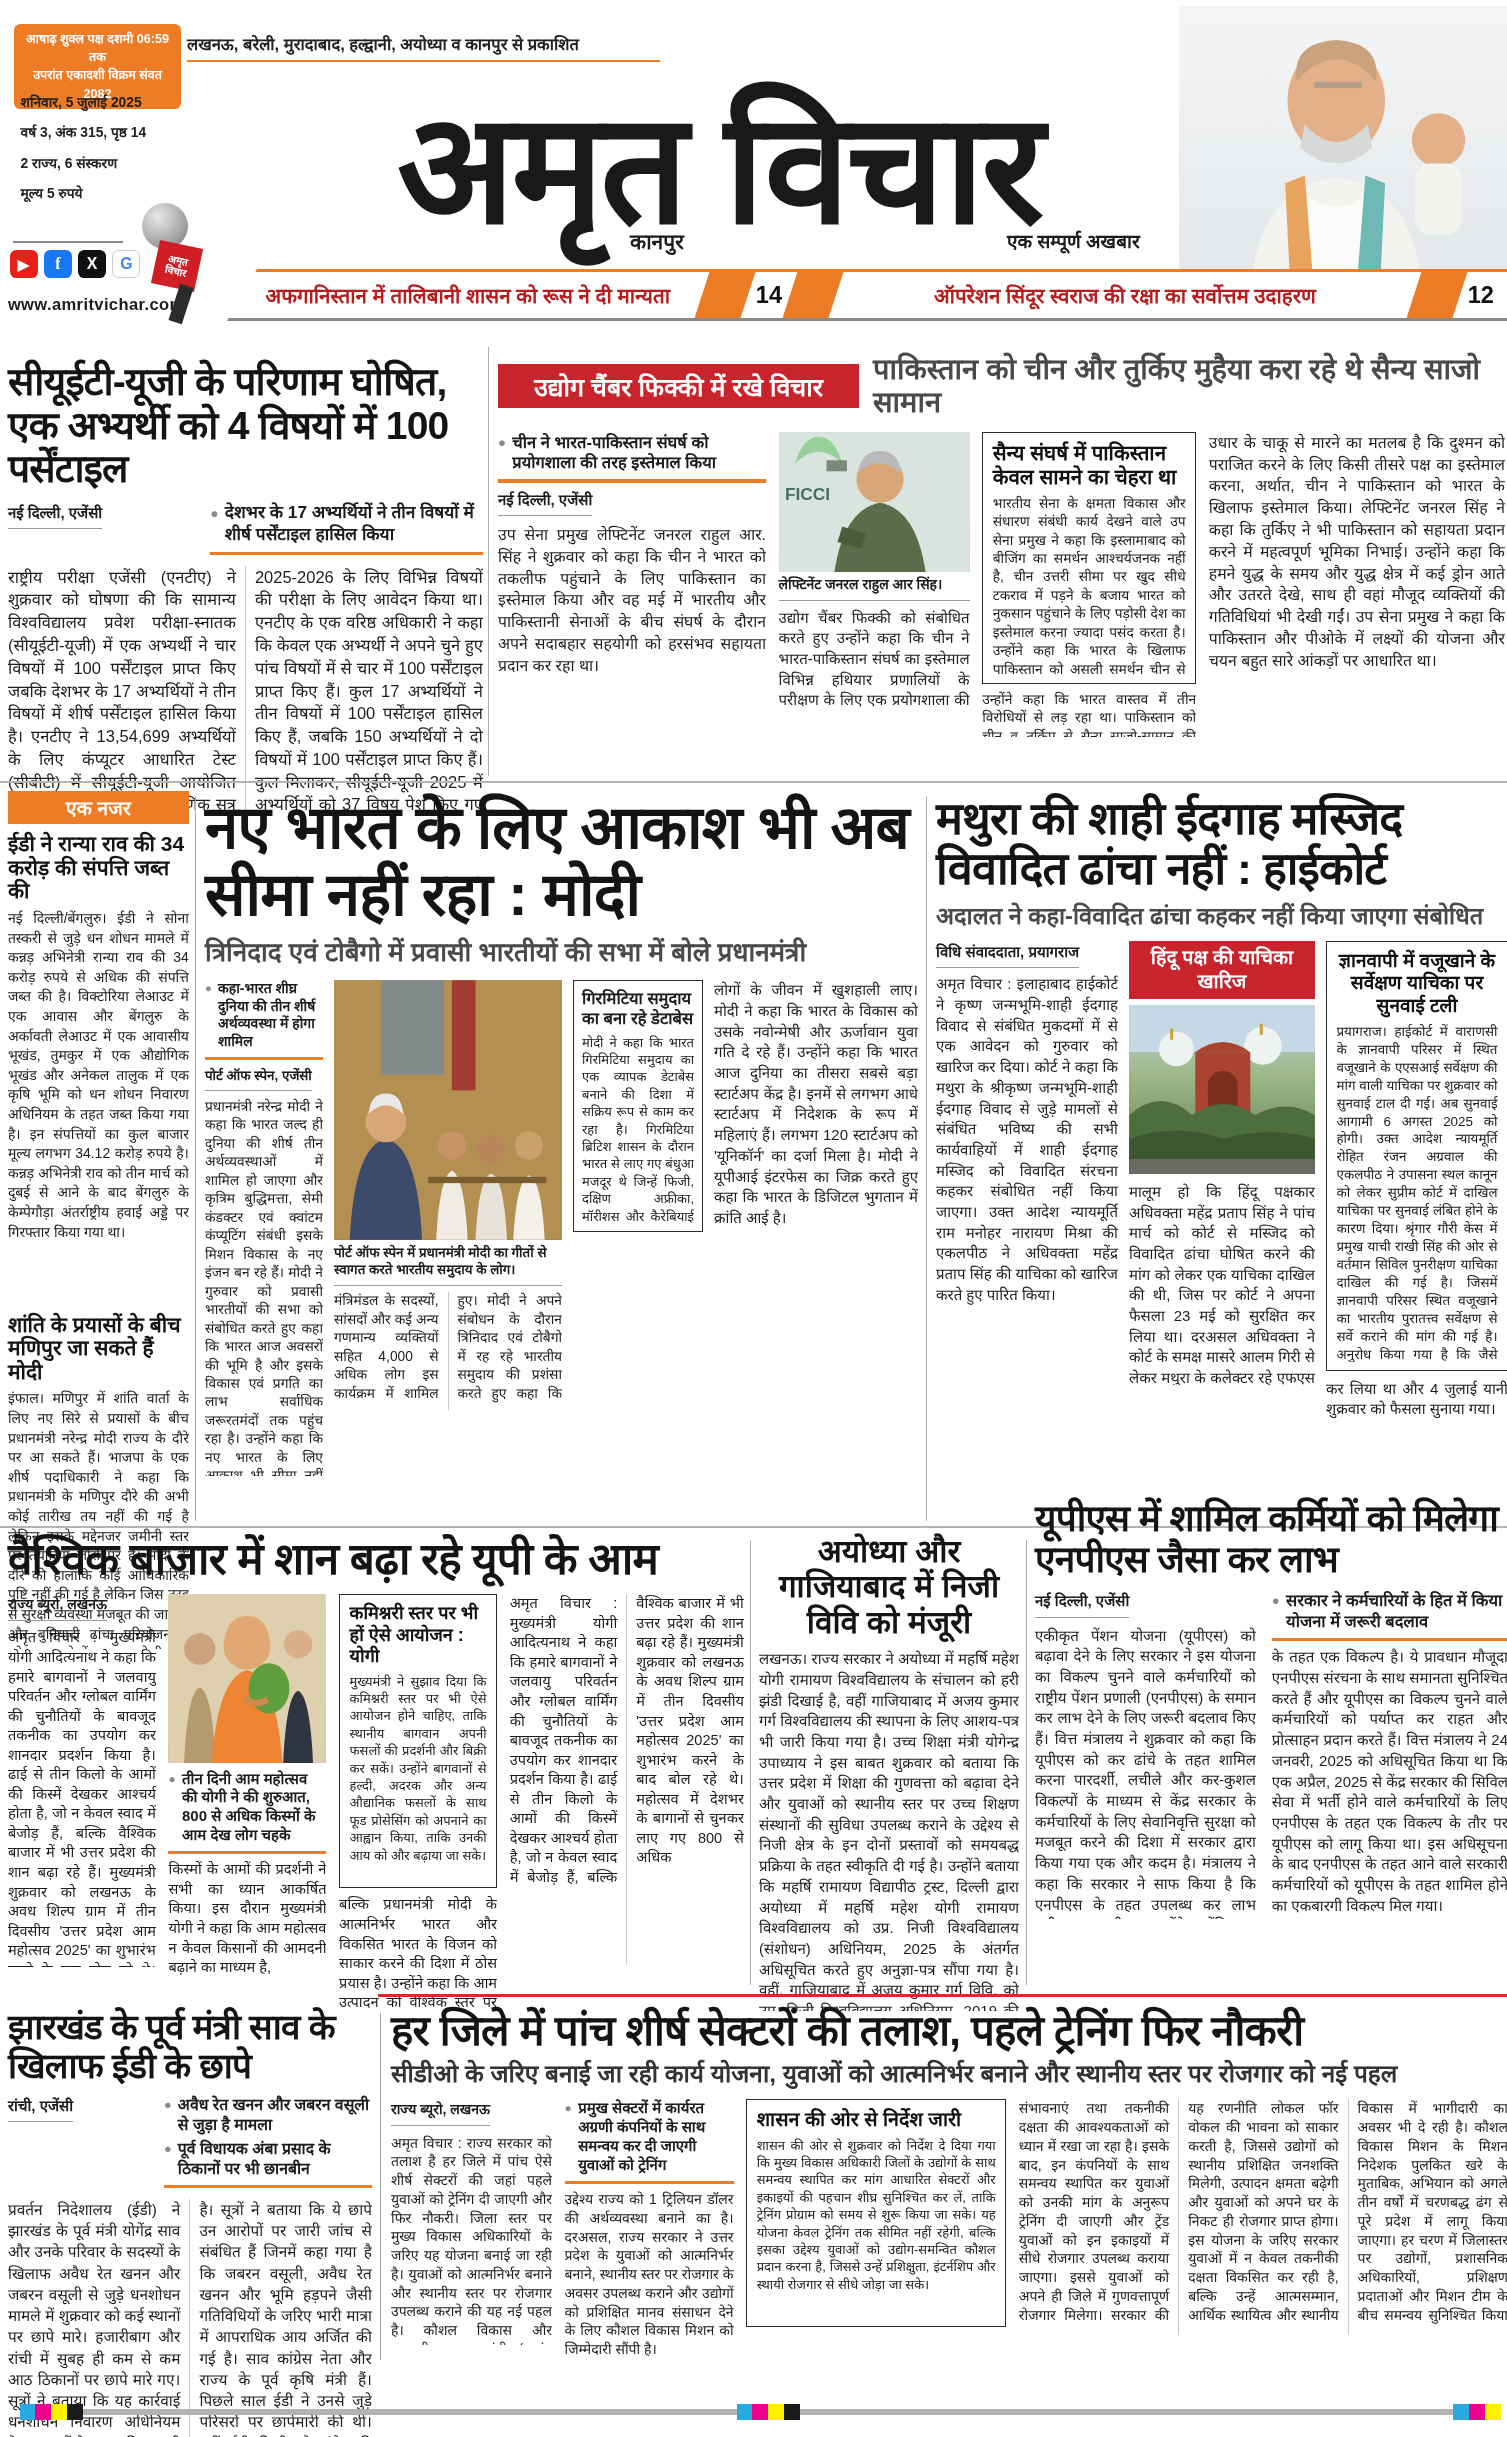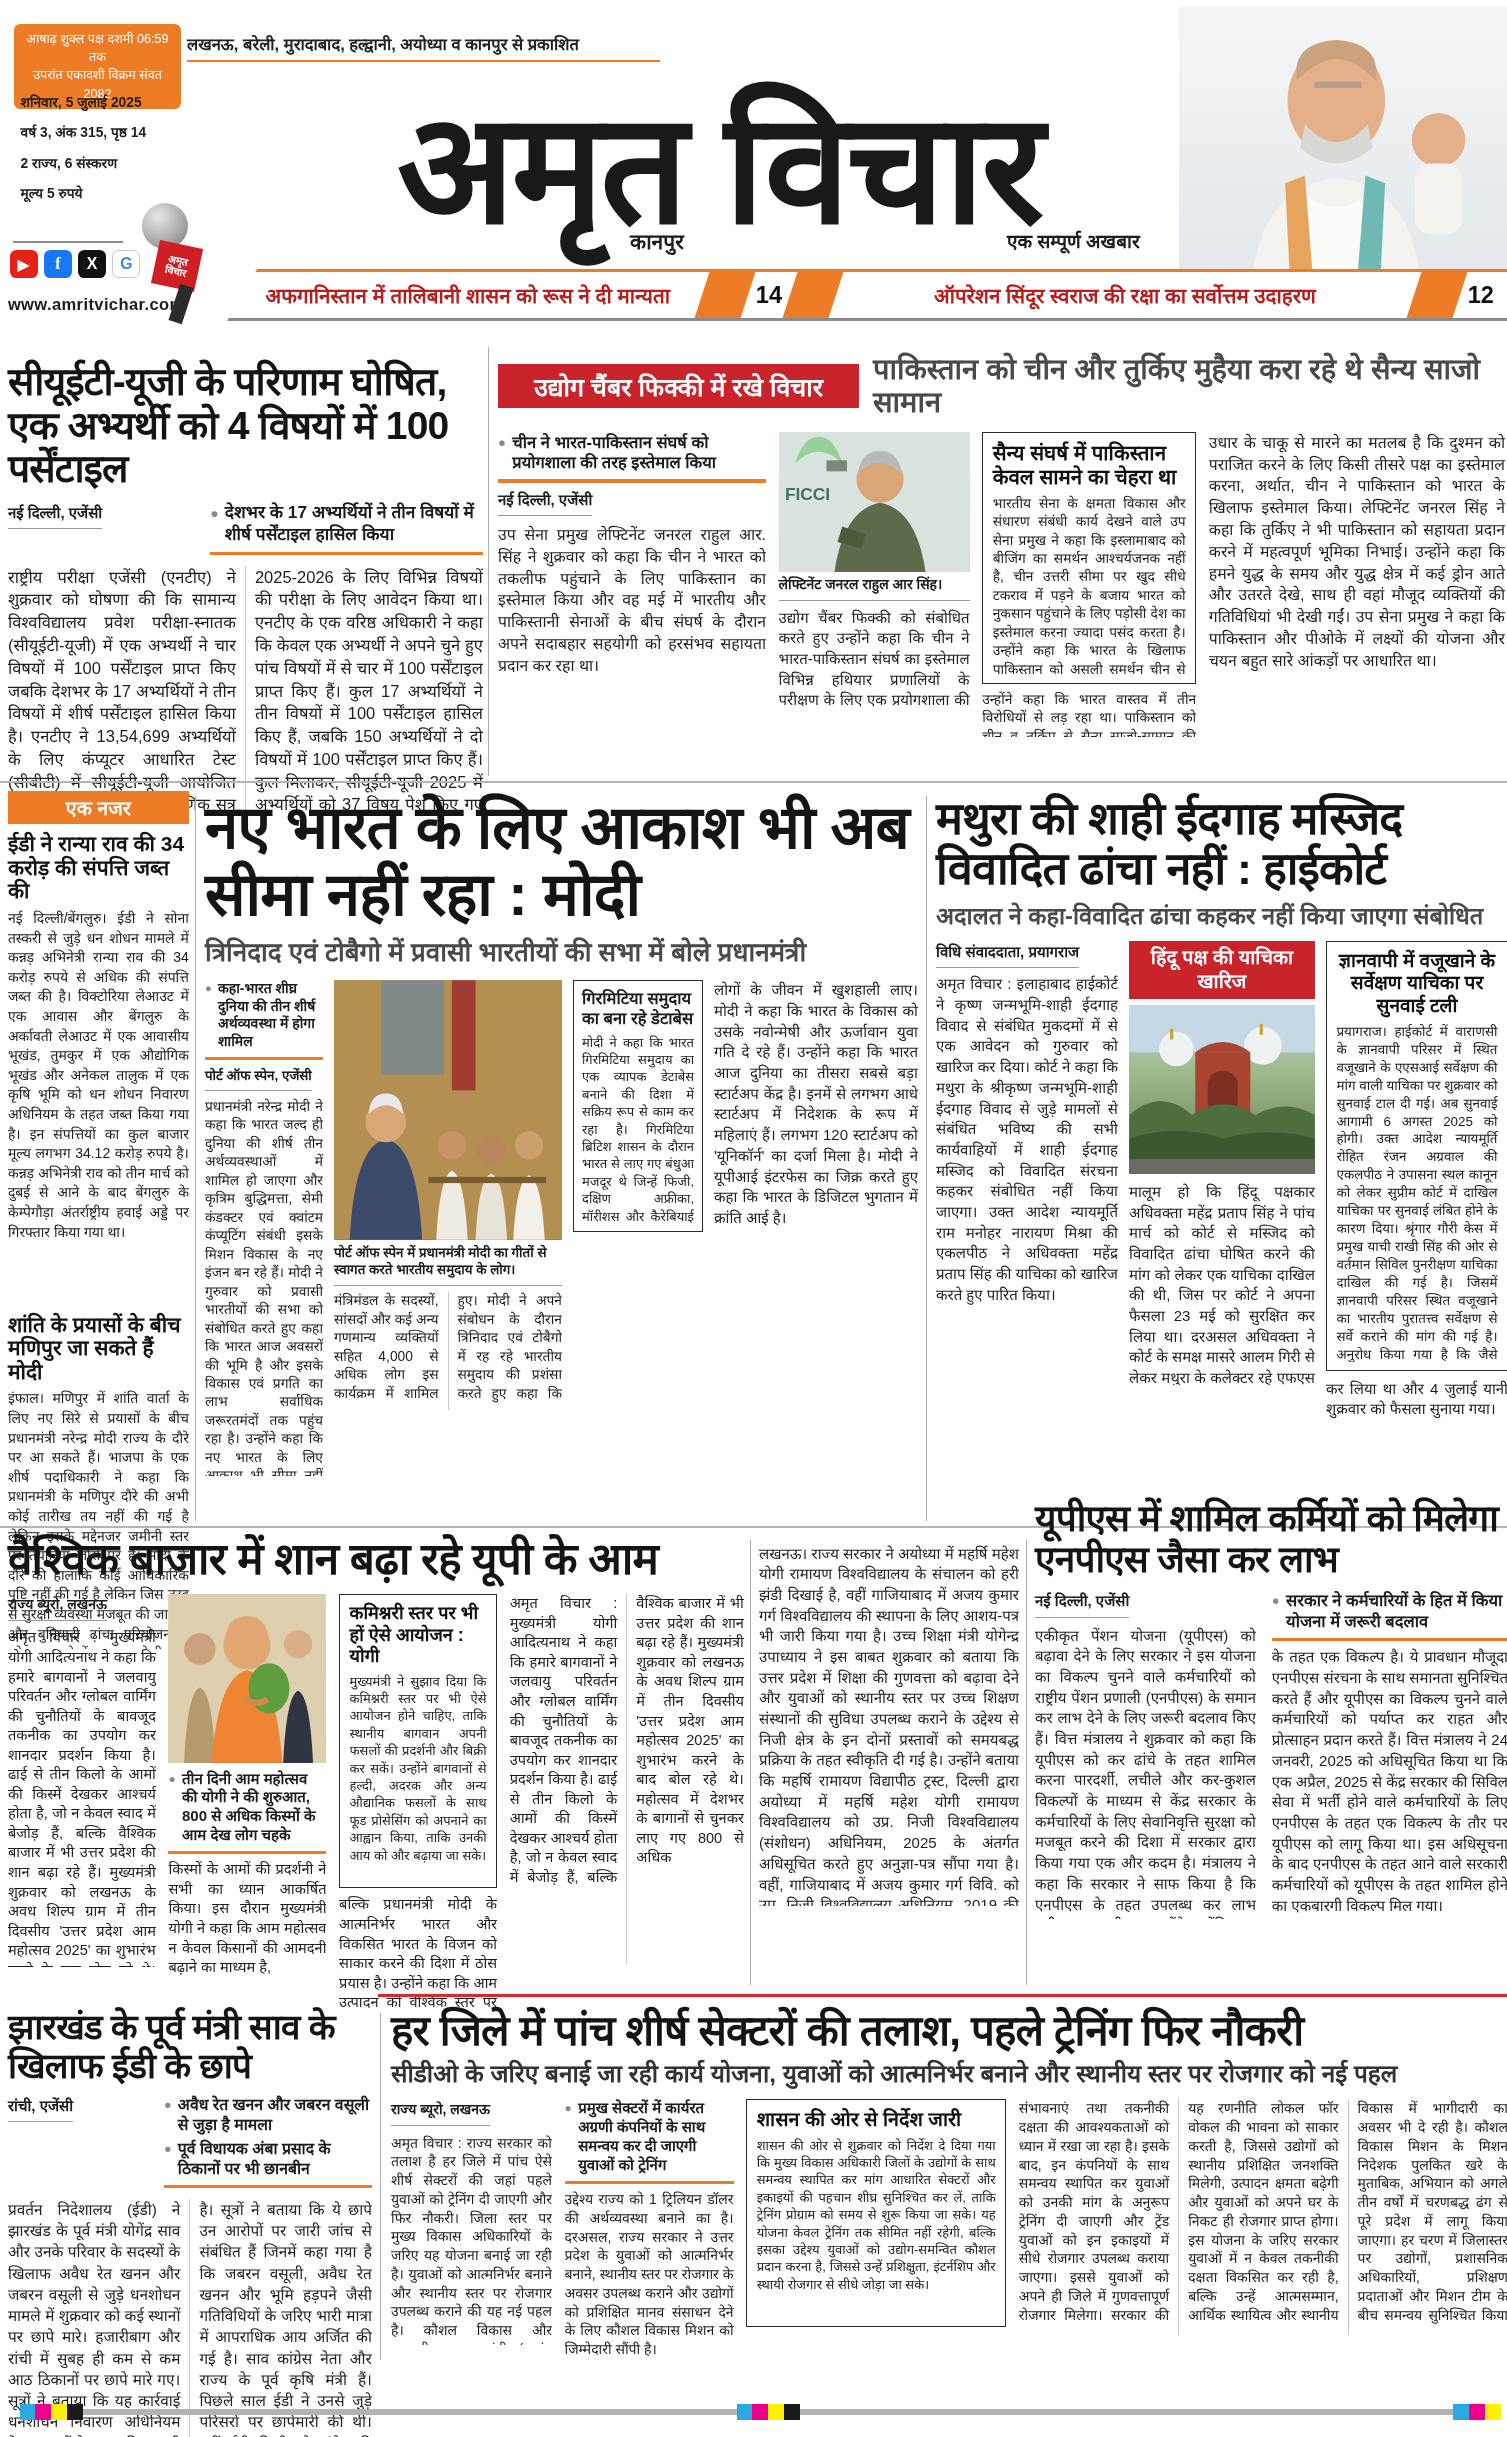--- a/index.html
+++ b/index.html
@@ -22,21 +22,21 @@
   .vline{width:0.8px;background:#adadad;}
   .hline{height:1.6px;background:var(--rule);}
   .photo{position:relative;overflow:hidden;background:#cfd6da;}
   .caption{font-weight:bold;font-size:14px;line-height:1.25;padding-top:4.7px;}
   .kicker-red{background:var(--red);color:#fff;font-weight:bold;display:flex;align-items:center;justify-content:center;text-align:center;}
   .boxed{border:1.6px solid #2a2a2a;padding:7.9px 9.5px;background:#fff;}
   .boxed .box-title{font-weight:bold;line-height:1.2;color:#111;}
   .cols2{column-count:2;column-gap:19px;column-rule:0.8px solid #c9c9c9;}
   .cols3{column-count:3;column-gap:19px;column-rule:0.8px solid #c9c9c9;}
   
-  .almanac{background:var(--orange);color:#fff;font-weight:normal;border-radius:6.3px;padding:6.3px 7.9px;font-size:12.6px;line-height:1.45;text-align:center;}
+  .almanac{background:var(--orange);color:#fff;font-weight:bold;border-radius:6.3px;padding:6.3px 7.9px;font-size:12.6px;line-height:1.45;text-align:center;}
   .publine{font-weight:bold;font-size:16.5px;color:#222;}
   .masthead-title{font-weight:900;color:#191919;text-align:center;letter-spacing:-3.2px;}
   .meta-line{font-weight:bold;font-size:13.8px;color:#222;line-height:2.2;}
   .website{font-weight:bold;font-size:16.5px;letter-spacing:0.4px;}
   .social{display:flex;gap:6.3px;}
   .social .ic{width:28px;height:28px;border-radius:6.3px;display:flex;align-items:center;justify-content:center;color:#fff;font-weight:bold;font-size:15.8px;}
   .teaser{display:flex;align-items:stretch;border-top:3.2px solid var(--orange);border-bottom:3.2px solid #8a8a8a;background:#fff;}
   .teaser .t-text{display:flex;align-items:center;justify-content:center;font-weight:bold;font-size:20.5px;color:#b91c1c;padding:0 11px;white-space:nowrap;}
   .slant{width:46px;background:var(--orange);transform:skewX(-18deg);margin:0 -6.3px;}
   .pagenum{display:flex;align-items:center;justify-content:center;font-weight:bold;font-size:23.6px;padding:0 14px;color:#111;}
@@ -323,20 +323,21 @@
       </div>
       <div style="flex:1;">
         <div class="small-txt cols2" style="height:370px;font-size:14.6px;">अमृत विचार : मुख्यमंत्री योगी आदित्यनाथ ने कहा कि हमारे बागवानों ने जलवायु परिवर्तन और ग्लोबल वार्मिंग की चुनौतियों के बावजूद तकनीक का उपयोग कर शानदार प्रदर्शन किया है। ढाई से तीन किलो के आमों की किस्में देखकर आश्चर्य होता है, जो न केवल स्वाद में बेजोड़ हैं, बल्कि वैश्विक बाजार में भी उत्तर प्रदेश की शान बढ़ा रहे हैं। मुख्यमंत्री शुक्रवार को लखनऊ के अवध शिल्प ग्राम में तीन दिवसीय 'उत्तर प्रदेश आम महोत्सव 2025' का शुभारंभ करने के बाद बोल रहे थे। महोत्सव में देशभर के बागानों से चुनकर लाए गए 800 से अधिक</div>
       </div>
     </div>
   </div>
 
   <div class="abs vline" style="left:750px;top:1540px;height:445px;"></div>
 
   <div class="abs" style="left:759px;top:1534px;width:260px;">
+    <div class="hl" style="font-size:31.5px;text-align:center;letter-spacing:0;">अयोध्या और गाजियाबाद में निजी विवि को मंजूरी</div>
     <div class="body-txt" style="height:362px;font-size:15px;margin-top:9.5px;">लखनऊ। राज्य सरकार ने अयोध्या में महर्षि महेश योगी रामायण विश्वविद्यालय के संचालन को हरी झंडी दिखाई है, वहीं गाजियाबाद में अजय कुमार गर्ग विश्वविद्यालय की स्थापना के लिए आशय-पत्र भी जारी किया गया है। उच्च शिक्षा मंत्री योगेन्द्र उपाध्याय ने इस बाबत शुक्रवार को बताया कि उत्तर प्रदेश में शिक्षा की गुणवत्ता को बढ़ावा देने और युवाओं को स्थानीय स्तर पर उच्च शिक्षण संस्थानों की सुविधा उपलब्ध कराने के उद्देश्य से निजी क्षेत्र के इन दोनों प्रस्तावों को समयबद्ध प्रक्रिया के तहत स्वीकृति दी गई है। उन्होंने बताया कि महर्षि रामायण विद्यापीठ ट्रस्ट, दिल्ली द्वारा अयोध्या में महर्षि महेश योगी रामायण विश्वविद्यालय को उप्र. निजी विश्वविद्यालय (संशोधन) अधिनियम, 2025 के अंतर्गत अधिसूचित करते हुए अनुज्ञा-पत्र सौंपा गया है। वहीं, गाजियाबाद में अजय कुमार गर्ग विवि. को उप्र. निजी विश्वविद्यालय अधिनियम, 2019 की धारा-6 के अंतर्गत आशय-पत्र जारी किया गया है। विश्वविद्यालय की स्थापना के लिए मानकक शर्तों को पूरा करना होगा।</div>
   </div>
 
   <div class="abs vline" style="left:1026px;top:1540px;height:445px;"></div>
 
   <div class="abs" style="left:1035px;top:1498px;width:473px;">
     <div class="hl" style="font-size:37px;">यूपीएस में शामिल कर्मियों को मिलेगा एनपीएस जैसा कर लाभ</div>
     <div style="display:flex;gap:15.8px;margin-top:9.5px;">
       <div style="width:221px;">
         <span class="dateline">नई दिल्ली, एजेंसी</span>

